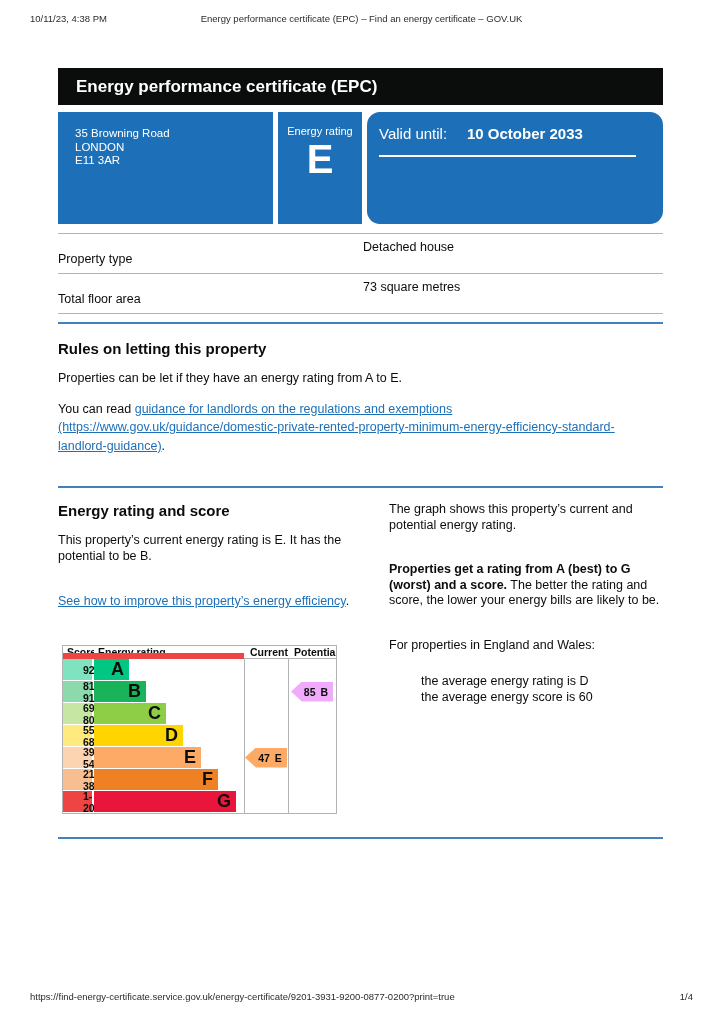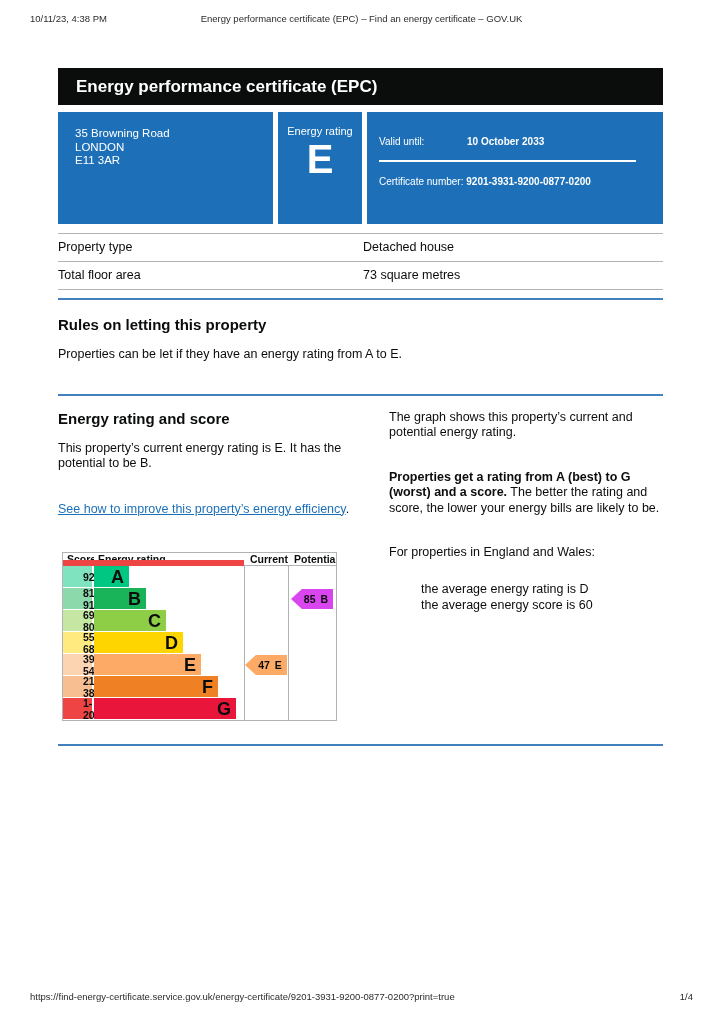--- a/index.html
+++ b/index.html
@@ -30,30 +30,30 @@
     background:#0b0c0c; color:#ffffff; height:37px; line-height:37px;
     padding-left:18px; font-size:17px; font-weight:bold;
   }
   
   .summary { display:flex; gap:5px; margin-top:7px; height:112px; }
   .summary > div { background:#1d70b8; color:#ffffff; }
   .sum-address { width:215px; padding:15px 10px 0 17px; font-size:11.5px; line-height:13.5px; }
   .sum-rating { width:84px; text-align:center; padding-top:13px; }
   .sum-rating .sr-label { font-size:11px; }
   .sum-rating .sr-letter { font-size:40px; font-weight:bold; line-height:44px; }
-  .sum-valid { flex:1; padding:24px 27px 0 12px; font-size:10px; }
+  .sum-valid { flex:1; padding:13px 27px 0 12px; font-size:15px;border-radius:13px; }
   .sum-valid .row { display:flex; }
   .sum-valid .lbl { width:88px; flex:none; }
   .sum-valid .white-rule { border:none; border-top:2px solid #ffffff; margin:13px 0 14px 0; }
   .sum-valid b { font-weight:bold; }
   
   .meta-table { margin-top:9px; font-size:12.5px; }
   .meta-row { display:flex; border-top:1px solid #b1b4b6; padding:6px 0 7px 0; }
   .meta-row:last-child { border-bottom:1px solid #b1b4b6; }
-  .meta-row .m-label { width:305px; flex:none; }
+  .meta-row .m-label { width:305px; flex:none;margin-top:12px; }
   
   .blue-rule { border:none; border-top:2px solid #4181bd; }
   .rule-1 { margin-top:8px; }
   .rule-2 { margin-top:31px; }
   .rule-3 { margin-top:23px; }
   h2 { font-size:15px; font-weight:bold; margin-top:16px; }
   p  { font-size:12.5px; line-height:15.5px; }
   .para { margin-top:14px; }
   .link-para { margin-top:13px; line-height:18.5px; }
   a.gov-link { color:#1d70b8; text-decoration:underline; }
@@ -111,42 +111,41 @@
     <div class="sum-rating">
       <div class="sr-label">Energy rating</div>
       <div class="sr-letter">E</div>
     </div>
     <div class="sum-valid">
       <div class="row">
         <span class="lbl">Valid until:</span>
         <b>10 October 2033</b>
       </div>
       <hr class="white-rule">
-      <div class="row2">
-        <span>Certificate number:</span>
-        <b>9201-3931-9200-0877-0200</b>
-      </div>
     </div>
   </div>
 
   <div class="meta-table" id="meta-table">
       <div class="meta-row">
         <div class="m-label">Property type</div>
         <div>Detached house</div>
       </div>
       <div class="meta-row">
         <div class="m-label">Total floor area</div>
         <div>73 square metres</div>
       </div>
     </div>
 
   <hr class="blue-rule rule-1">
 
   <h2>Rules on letting this property</h2>
   <p class="para">Properties can be let if they have an energy rating from A to E.</p>
+  <p class="link-para">
+    <span>You can read </span><a href="#" class="gov-link"><span>guidance for landlords on the regulations and exemptions</span><span> (https://www.gov.uk/guidance/domestic-private-rented-property-minimum-energy-efficiency-standard-landlord-guidance)</span></a><span>.</span>
+  </p>
 
   <hr class="blue-rule rule-2">
 
   <div class="two-col">
     <div class="col-left">
       <h2 style="margin-top:0">Energy rating and score</h2>
       <p class="para">This property’s current energy rating is E. It has the potential to be B.</p>
       <p class="improve-link"><a href="#" class="gov-link">See how to improve this property’s energy efficiency</a><span>.</span></p>
 
       
@@ -196,21 +195,21 @@
             <div class="c-bar-cell">
               <div class="c-bar" style="width: 142px; background: rgb(233, 21, 59);">G</div>
             </div>
             <div class="c-cur"></div>
             <div class="c-pot"></div>
           </div>
         <div class="arrow" id="arrow-current" style="background: rgb(252, 170, 101); left: 183px; top: 103px;">
           <span>47</span>
           <span>E</span>
         </div>
-        <div class="arrow" id="arrow-potential" style="background: #d946ef; left: 229px; top: 37px;">
+        <div class="arrow" id="arrow-potential" style="background: #f0abfc; left: 229px; top: 37px;">
           <span>85</span>
           <span>B</span>
         </div>
       </div>
     </div>
 
     <div class="col-right">
       <p>The graph shows this property’s current and potential energy rating.</p>
       <p class="p2"><b>Properties get a rating from A (best) to G (worst) and a score.</b><span> The better the rating and score, the lower your energy bills are likely to be.</span></p>
       <p class="p3">For properties in England and Wales:</p>

